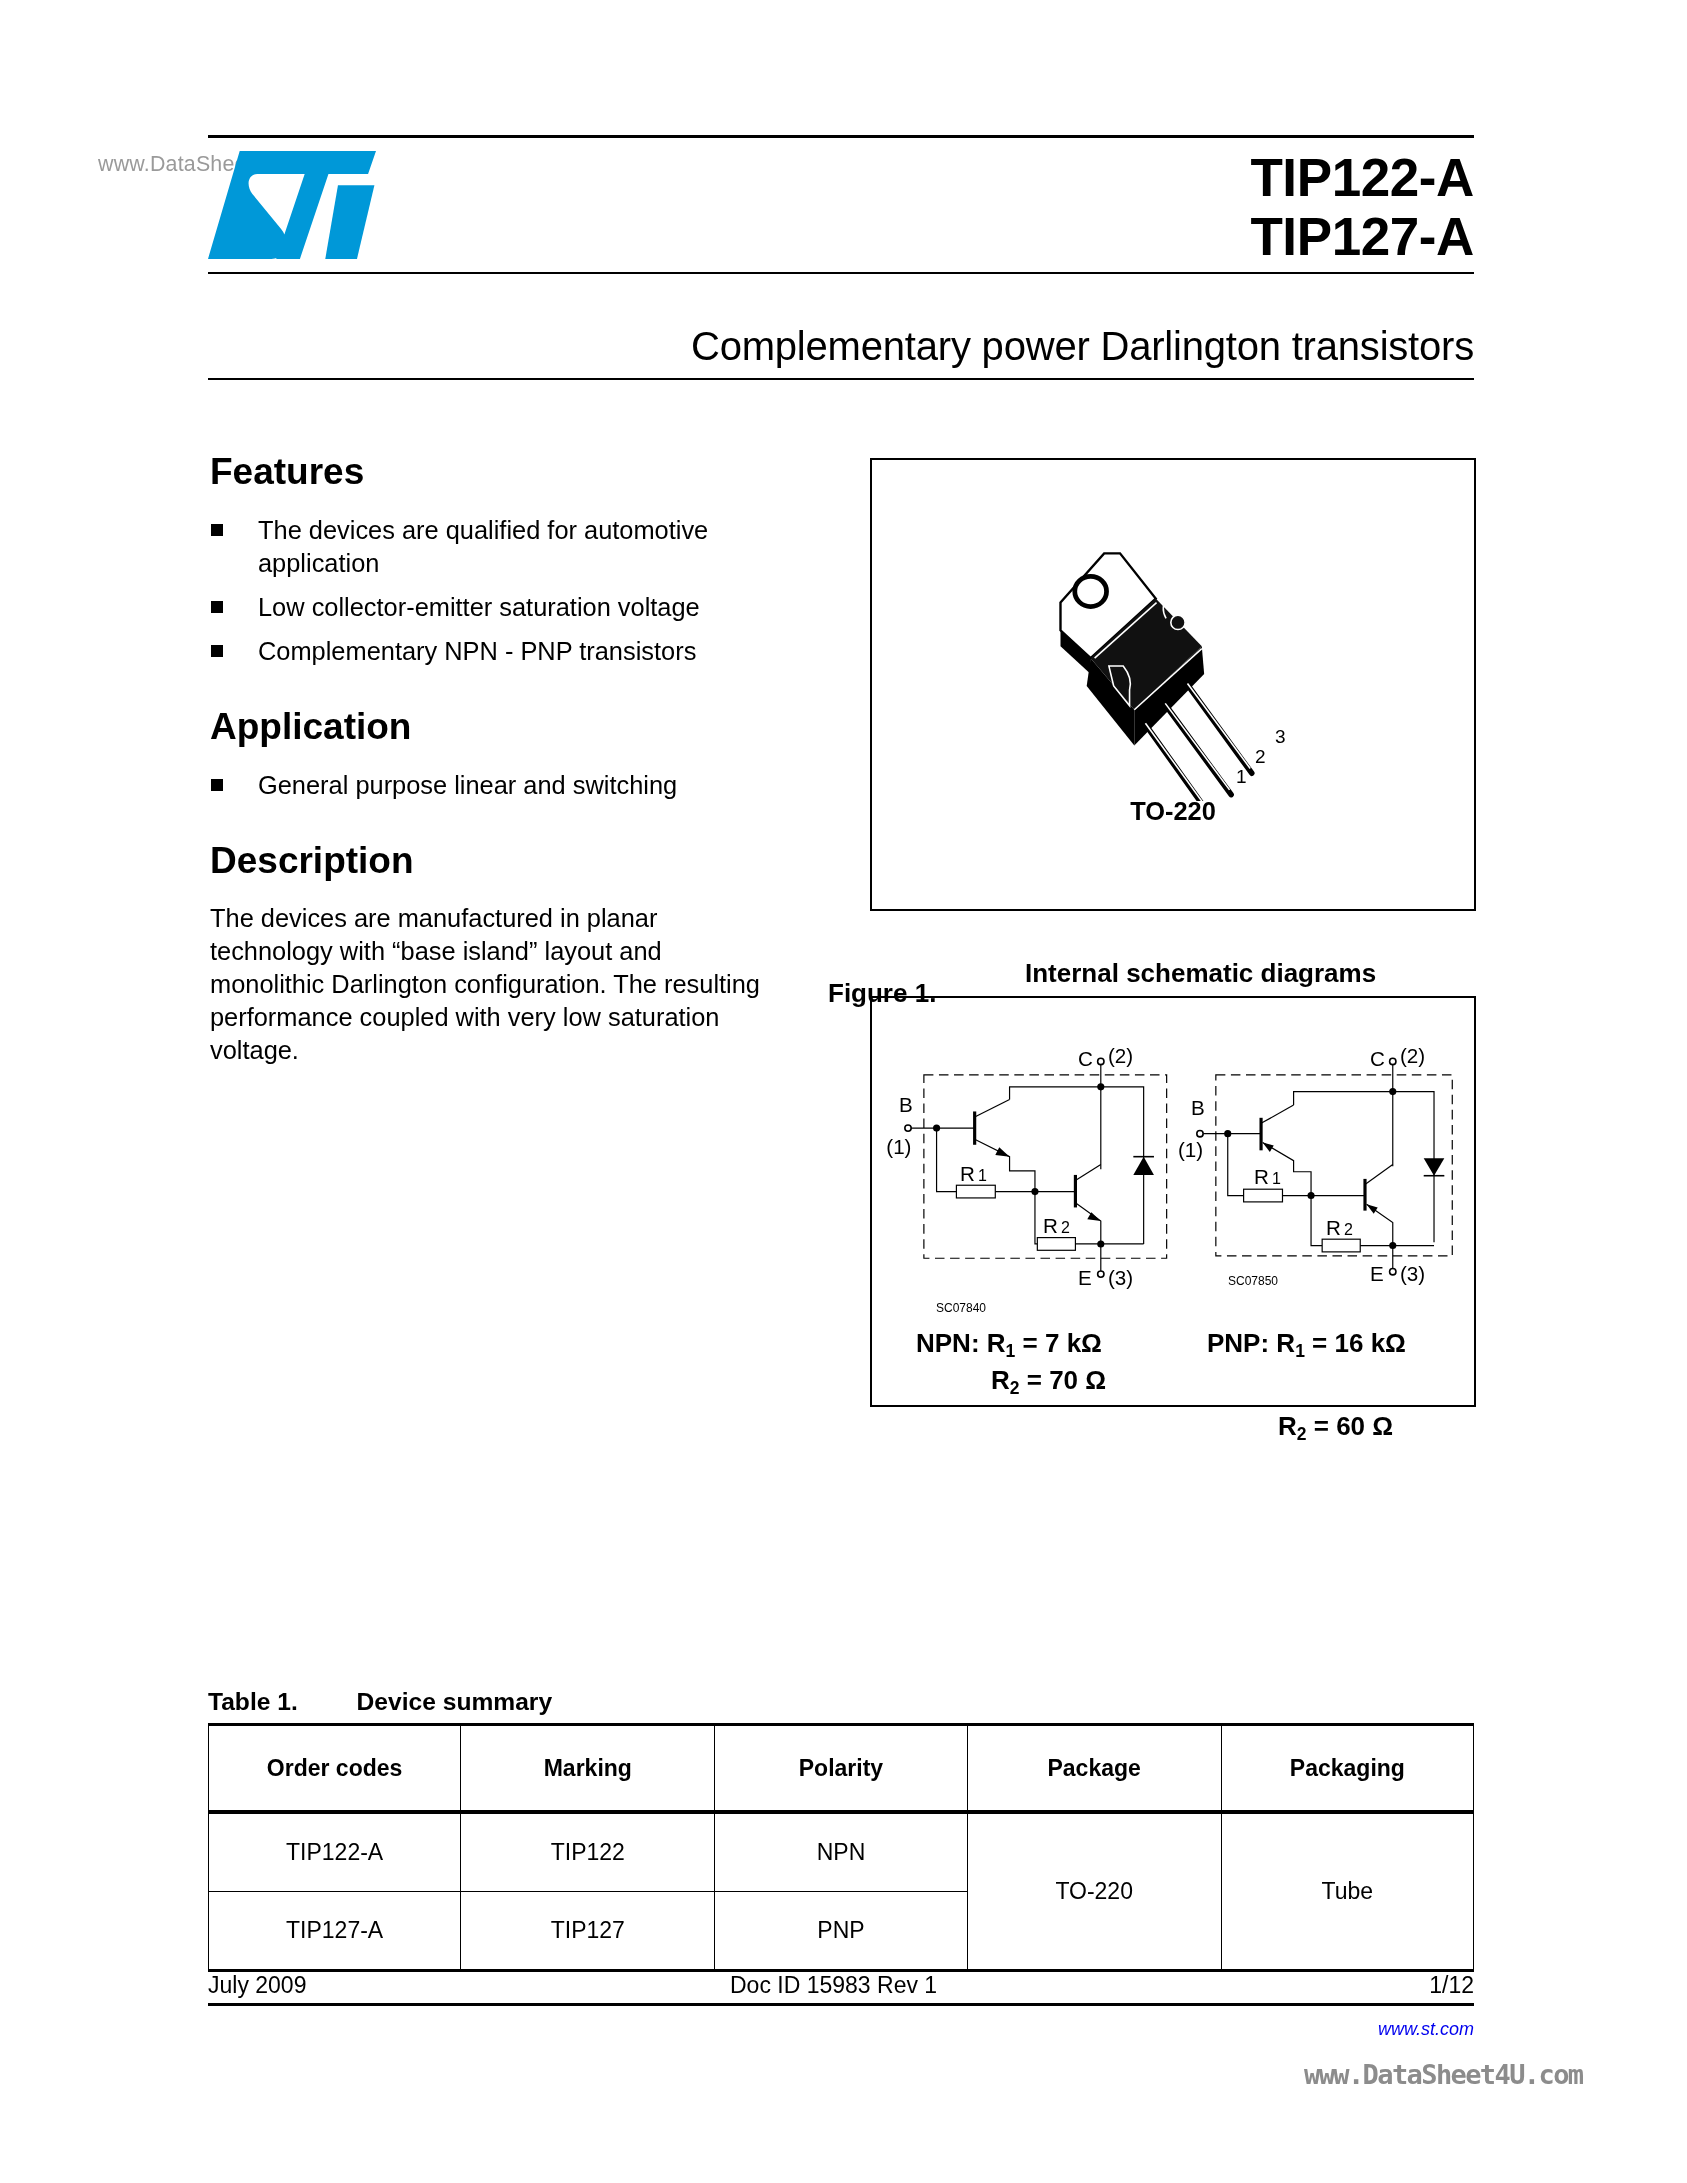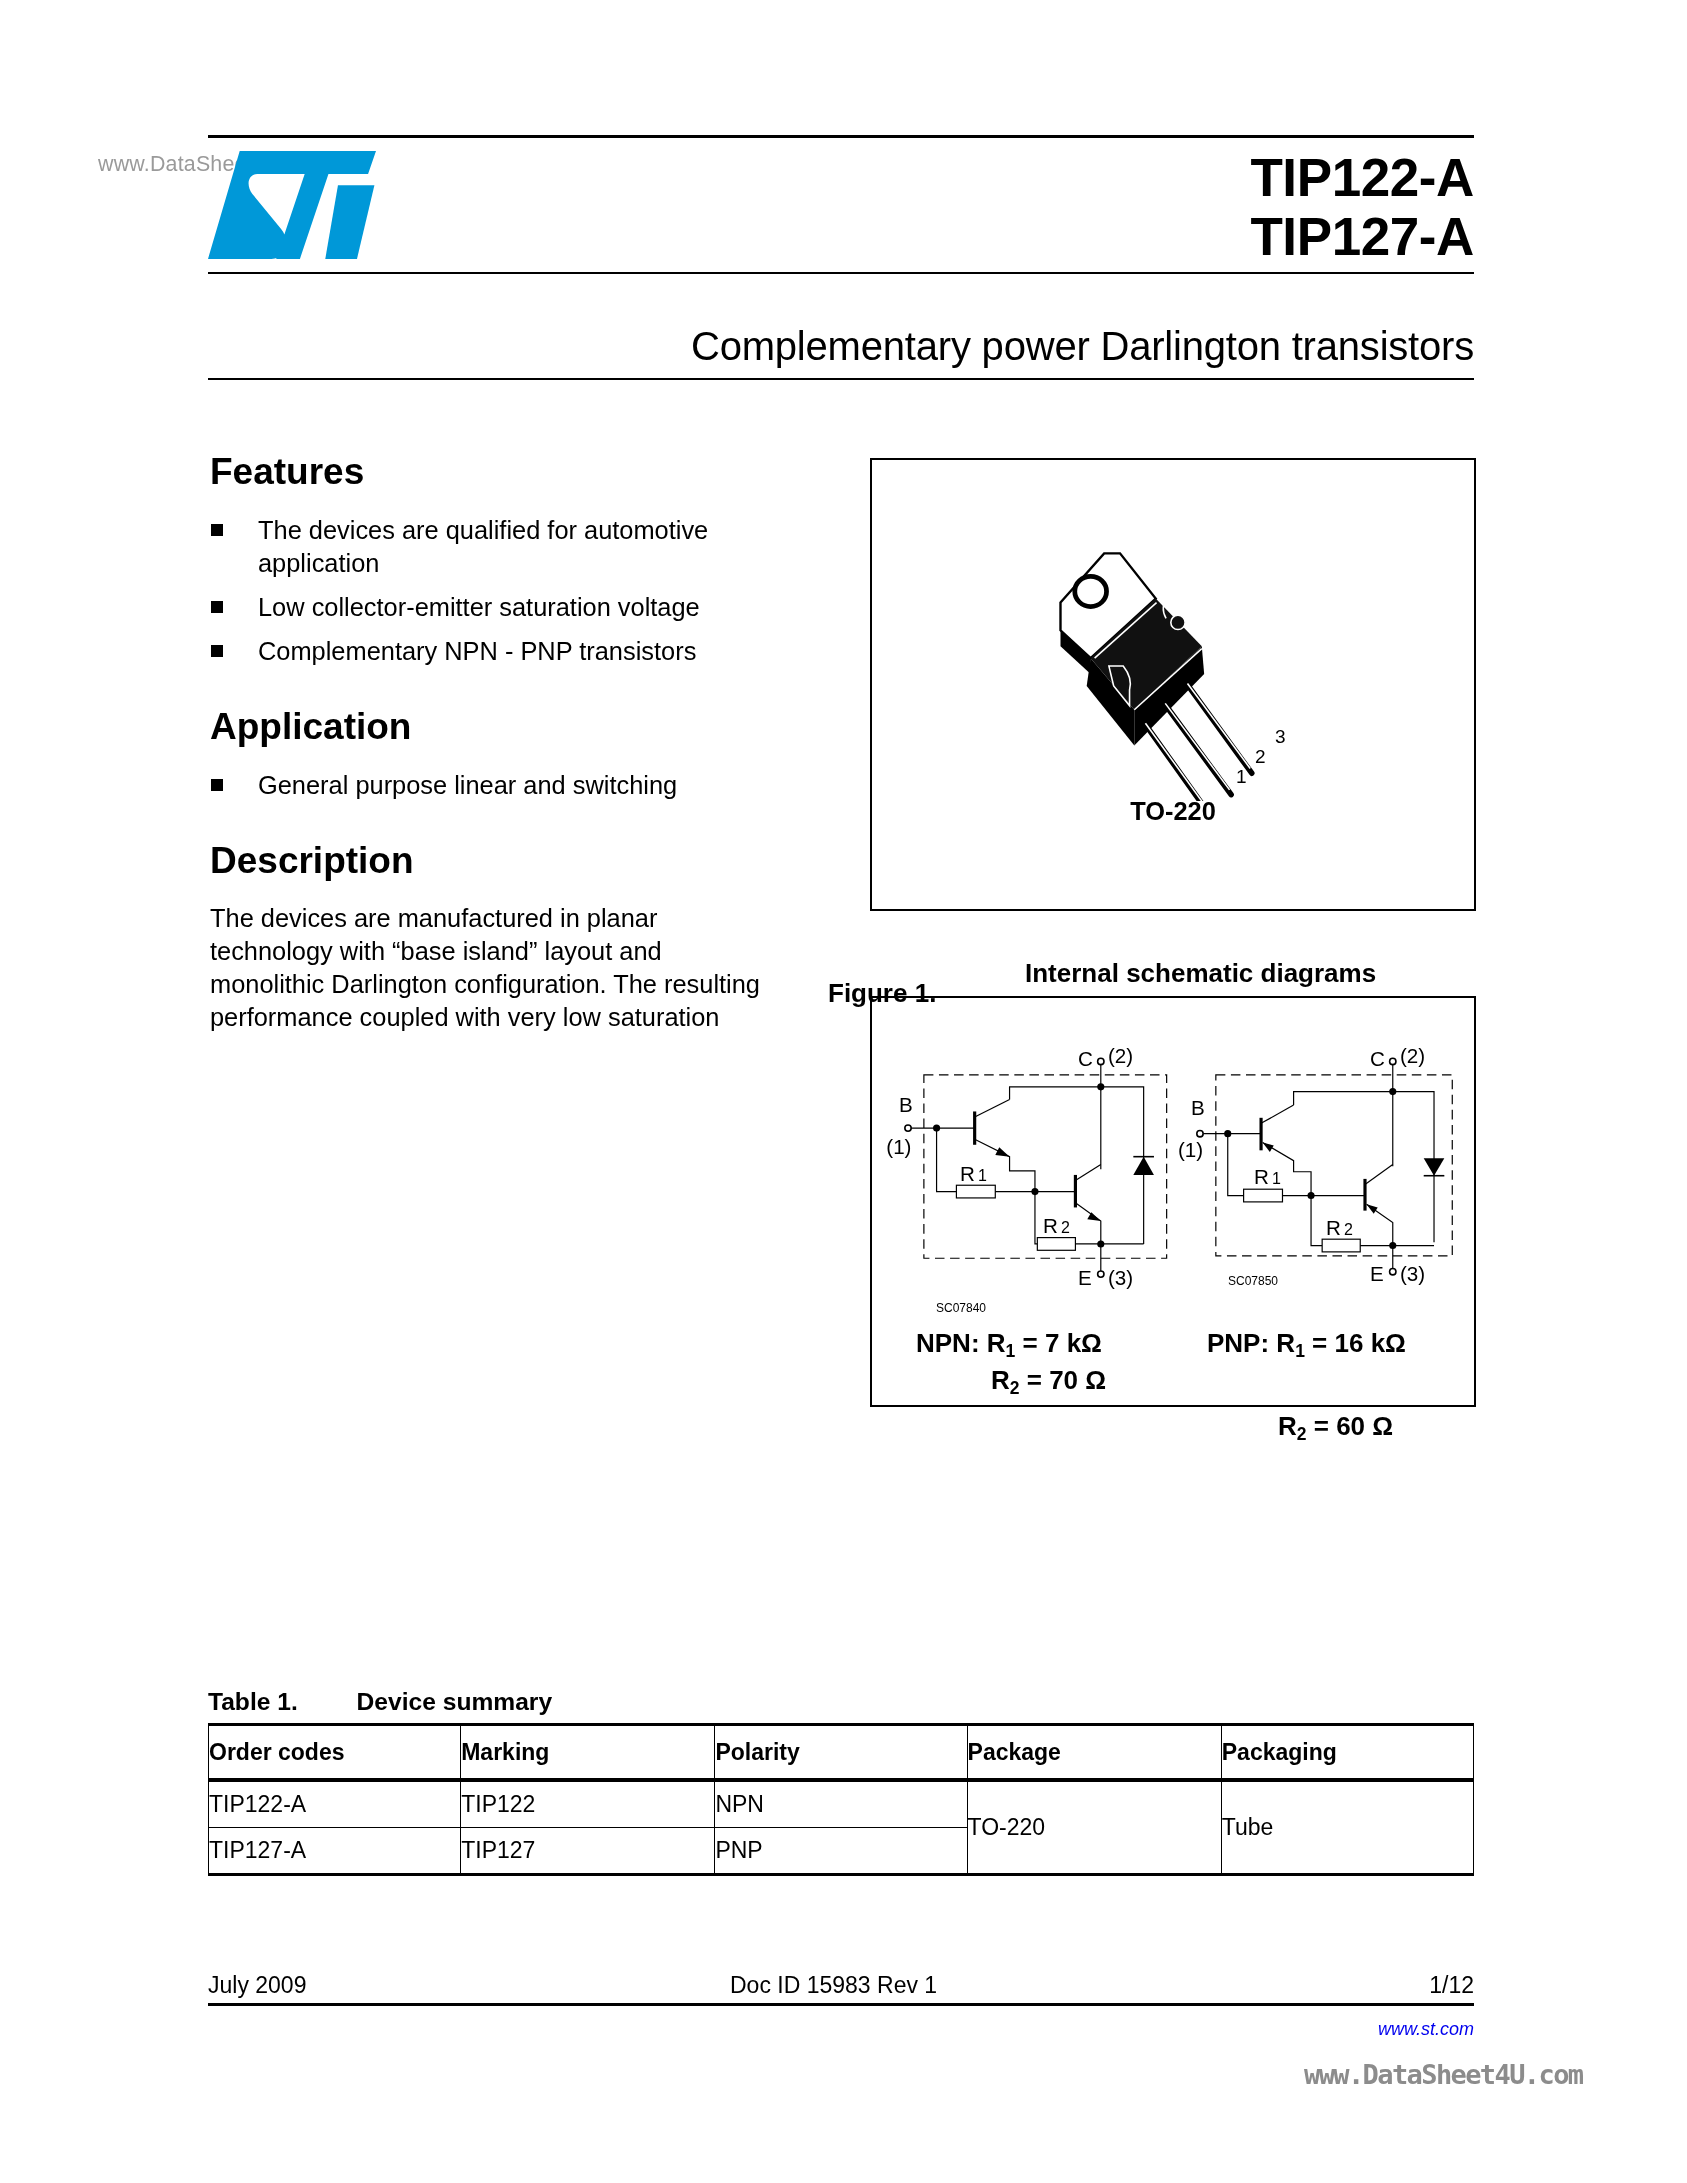--- a/index.html
+++ b/index.html
@@ -20,21 +20,21 @@
   .pkg-box { left: 870px; top: 458px; width: 602px; height: 449px; border: 2.4px solid #000; box-sizing: content-box; }
   .pkg-svg { position: absolute; left: 175px; top: 87px; }
   .pkg-label { position: absolute; left: 0; width: 100%; top: 337px; text-align: center; font-weight: bold; font-size: 25.4px; }
   .fig-caption { top: 958px; font-weight: bold; font-size: 26px; white-space: nowrap; }
   .fig-box { left: 870px; top: 996px; width: 602px; height: 407px; border: 2.4px solid #000; box-sizing: content-box; }
   .fig-svg { position: absolute; left: 0; top: 0; }
   .rtext { position: absolute; font-weight: bold; font-size: 26px; white-space: nowrap; }
   .rtext sub { font-size: 17.5px; vertical-align: -4.8px; }
   .table-caption { left: 208px; top: 1688px; font-weight: bold; font-size: 24.6px; white-space: nowrap; }
   table.summary { position: absolute; left: 208px; top: 1723px; width: 1266px; border-collapse: collapse; font-size: 23px; }
-  table.summary th, table.summary td { border: 1.6px solid #000; text-align: left; padding: 0; }
+  table.summary th, table.summary td { border: 1.6px solid #000; text-align: center; padding: 16px; }
   table.summary th { font-weight: bold; height: 52px; border-top: 3.2px solid #000; border-bottom: 4.8px solid #000; }
   table.summary td { height: 45px; }
   table.summary tr:last-child td, table.summary td.span { border-bottom: 3.2px solid #000; }
   .footer-text { top: 1972px; font-size: 23px; white-space: nowrap; }
   .st-link { right: 213px; top: 2019px; font-size: 18px; font-style: italic; color: #0000ee; white-space: nowrap; }
   .watermark-bottom { left: 1304px; top: 2059px; font-size: 27px; font-weight: bold; color: #8c8c8c; font-family: "DejaVu Sans Mono", monospace; letter-spacing: -1.6px; white-space: nowrap; }
 </style>
 </head>
 <body>
 
@@ -80,20 +80,21 @@
     <span class="txt">General purpose linear and switching</span>
   </div>
 </div>
 
 <div class="abs h2" style="top:842px;">Description</div>
 <div class="abs desc">
   <div>The devices are manufactured in planar</div>
   <div>technology with “base island” layout and</div>
   <div>monolithic Darlington configuration. The resulting</div>
   <div>performance coupled with very low saturation</div>
+  <div>voltage.</div>
 </div>
 
 <div class="abs pkg-box">
   <svg class="pkg-svg" width="254" height="254" viewBox="0 0 320 320">
 
     <polygon points="17,70 72,8 92,8 137,65 55,140 17,105" fill="#ffffff" stroke="#000" stroke-width="3"></polygon>
     <polygon points="17,105 55,140 55,160 17,125" fill="#000"></polygon>
     <ellipse cx="55" cy="56" rx="20" ry="19" fill="#ffffff" stroke="#000" stroke-width="6"></ellipse>
 
     <polygon points="55,140 137,65 195,125 110,205" fill="#111"></polygon>

